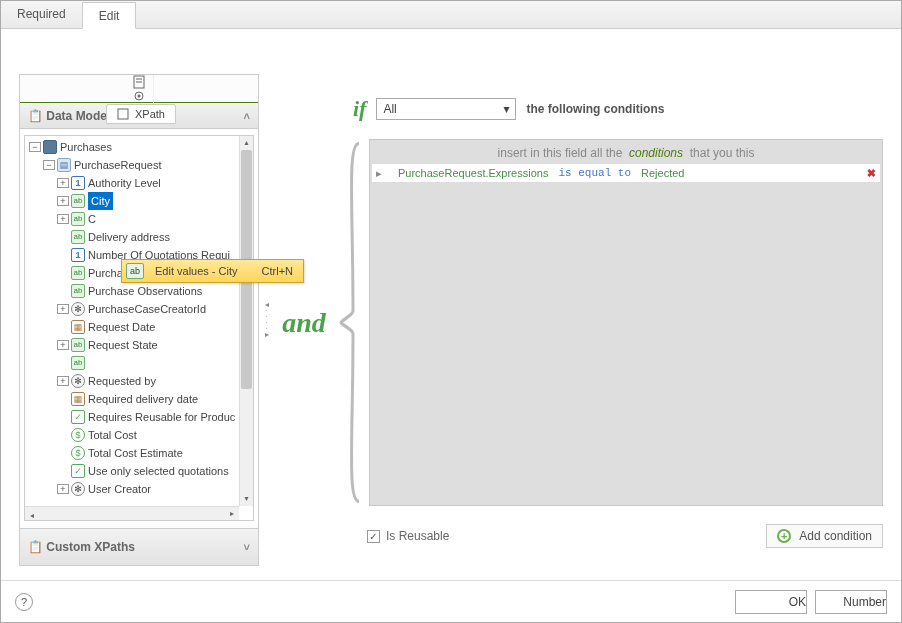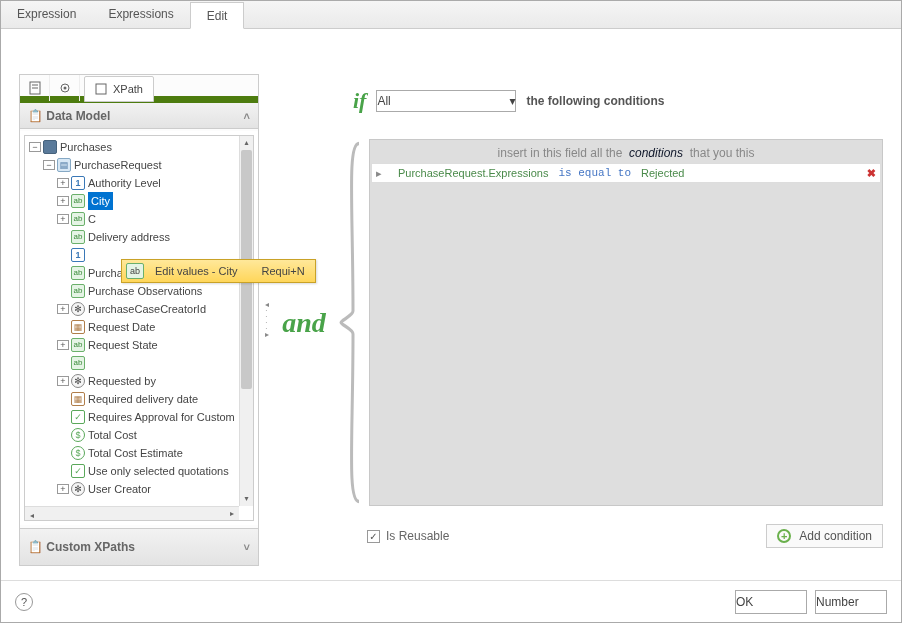--- a/index.html
+++ b/index.html
@@ -6,21 +6,21 @@
   body { margin:0; font-family: "Segoe UI", Tahoma, sans-serif; font-size:12px; color:#444; background:#fff; width:902px; height:623px; }
   .window { width:902px; height:623px; border:1px solid #aaa; position:relative; background:#fff; }
   .titlebar { height:30px; line-height:30px; padding:0 10px; border-bottom:1px solid #ddd; display:flex; justify-content:space-between; align-items:center; }
   .titlebar .wbtns { display:flex; gap:0; }
   .wbtn { width:44px; height:28px; display:flex; align-items:center; justify-content:center; font-family:monospace; font-size:12px; }
   .tabs { display:flex; background:linear-gradient(#f5f5f5,#eaeaea); border-bottom:1px solid #ccc; height:28px; }
   .tab { padding:6px 16px; color:#555; }
   .tab.active { background:#fff; border:1px solid #ccc; border-bottom:1px solid #fff; position:relative; top:1px; }
   .content { position:absolute; top:59px; bottom:42px; left:0; right:0; padding:14px 18px; }
   .left-panel { position:absolute; left:18px; top:14px; width:240px; bottom:14px; border:1px solid #ccc; background:#fcfcfc; }
-  .toolbar-row { height:28px; display:flex; border-bottom:7px solid #4d7c0f; }
+  .toolbar-row { height:28px; display:flex; align-items:center; border-bottom:1px solid #4d7c0f;flex-direction:column; }
   .tbtn { width:30px; height:26px; display:flex; align-items:center; justify-content:center; border-right:1px solid #eee; }
   .xpath-tab { height:26px; padding:3px 10px; border:1px solid #ccc; background:#fff; display:flex; align-items:center; gap:6px; font-size:11px; margin-left:4px; border-radius:2px 2px 0 0; position:relative; top:1px; }
   .panel-header { height:26px; background:linear-gradient(#f2f2f2,#e3e3e3); border-bottom:1px solid #ccc; display:flex; align-items:center; padding:0 8px; font-weight:bold; color:#666; justify-content:space-between; }
   .panel-collapse-icon { color:#888; font-size:11px;}
   .custom-xpaths { position:absolute; bottom:0; left:0; right:0; height:26px; background:linear-gradient(#f2f2f2,#e3e3e3); border-top:1px solid #ccc; display:flex; align-items:center; padding:18px 8px; font-weight:bold; color:#666; justify-content:space-between;}
   .tree-container { position:absolute; top:56px; bottom:40px; left:0; right:0; overflow:hidden; background:#fff; }
   .tree { border:1px solid #ccc; margin:4px; height:calc(100% - 8px); position:relative; overflow:hidden;}
   .tree-inner { position:absolute; top:0; left:0; right:14px; bottom:14px; overflow:hidden; white-space:nowrap; padding:2px 0; }
   .tree-row { height:18px; line-height:18px; display:flex; align-items:center; padding-left:4px; font-size:11px; }
   .tree-row .twisty { width:12px; text-align:center; font-size:9px; color:#555; border:1px solid #999; height:10px; line-height:8px; margin-right:2px; background:#fff;}
@@ -39,55 +39,54 @@
   .sv-btn { height:14px; text-align:center; font-size:8px; line-height:14px; color:#666; background:#f0f0f0; }
   .sv-track { position:absolute; top:14px; bottom:14px; left:0; right:0; }
   .sv-thumb { position:absolute; left:1px; right:1px; top:0; height:70%; background:#c8c8c8; border-radius:2px;}
   .sv-btn.bot { position:absolute; bottom:0; left:0; right:0;}
   .scrollbar-h { position:absolute; left:0; right:14px; bottom:0; height:14px; background:#f0f0f0; border-top:1px solid #ddd;}
   .sh-btn { width:14px; height:14px; text-align:center; font-size:8px; line-height:14px; color:#666; display:inline-block;}
   .context-menu { position:absolute; left:120px; top:199px; background:linear-gradient(#ffe89a,#ffd65a); border:1px solid #c9a227; padding:3px 10px 3px 4px; font-size:11px; display:flex; align-items:center; gap:8px; box-shadow:1px 1px 2px rgba(0,0,0,0.15); z-index:10;}
   .context-menu .ic { background:#e5f4e5; border-color:#6bb06b; width:18px; height:16px;}
   .right-area { position:absolute; left:276px; right:18px; top:14px; bottom:14px; }
   .vsep-dots { position:absolute; left:-12px; top:50%; transform:translateY(-50%); font-size:8px; color:#888; line-height:6px;}
-  .if-row { display:flex; align-items:center; gap:10px; margin-top:14px; margin-left:76px;}
+  .if-row { display:flex; align-items:center; gap:10px; margin-top:22px; margin-left:76px;}
   .if-label { color:#49a349; font-size:22px; font-style:italic; font-family:"Times New Roman", serif; font-weight:bold;}
-  .combo { border:1px solid #aaa; height:22px; width:140px; padding:0 0; display:flex; align-items:center; justify-content:space-between; background:#fff; font-size:12px;}
+  .combo { border:1px solid #aaa; height:22px; width:140px; padding:0 6px; display:flex; align-items:center; justify-content:space-between; background:#fff; font-size:12px;}
   .following { font-size:12px; font-weight:bold; color:#555;}
   .and-block { position:absolute; left:0; top:65px; bottom:60px; right:0; display:flex; }
   .and-label { color:#49a349; font-size:28px; font-style:italic; font-family:"Times New Roman", serif; font-weight:bold; align-self:center; width:60px; text-align:center; position:relative; left:-3px;}
   .brace { width:28px; position:relative; align-self:stretch; margin-right:4px;}
   .brace svg { width:100%; height:100%; }
   .cond-box { flex:1; border:1px solid #c8c8c8; background:#dedede; position:relative; }
   .cond-hint { text-align:center; color:#888; font-size:12px; padding-top:6px; padding-bottom:3px;}
-  .cond-hint i { color:#0f172a; font-style:italic;}
+  .cond-hint i { color:#4d7c0f; font-style:italic;}
   .cond-row { background:#fff; border:1px solid #ddd; margin:0 1px; height:20px; display:flex; align-items:center; font-size:11px; padding:0 4px; gap:10px;}
   .arrow-cell { color:#888; width:12px;}
   .field { color:#4a8a4a;}
   .op { color:#4576c4;font-family:Liberation Mono, monospace;}
   .val { color:#4a8a4a;}
   .del { color:#cc3333; margin-left:auto; font-weight:bold; font-size:11px;}
   .bottom-row { position:absolute; bottom:18px; left:90px; right:0; display:flex; align-items:center; justify-content:space-between;}
   .reusable { display:flex; align-items:center; gap:6px; color:#666; font-size:12px;}
   .chk { width:13px; height:13px; border:1px solid #999; display:inline-flex; align-items:center; justify-content:center; font-size:10px; color:#555;}
   .add-cond { border:1px solid #ccc; padding:4px 10px; background:#fafafa; display:flex; align-items:center; gap:8px; font-size:12px; color:#555;}
   .plus-circ { width:14px; height:14px; border:2px solid #6ab04c; border-radius:50%; display:inline-flex; align-items:center; justify-content:center; color:#6ab04c; font-weight:bold; font-size:11px; line-height:1;}
   .footer { position:absolute; bottom:0; left:0; right:0; height:42px; border-top:1px solid #ddd; display:flex; align-items:center; justify-content:space-between; padding:0 14px;}
   .help { width:18px; height:18px; border:1px solid #999; border-radius:50%; display:flex; align-items:center; justify-content:center; font-size:11px; color:#555;}
   .btns { display:flex; gap:8px;}
-  .btn { border:1px solid #aaa; padding:4px 0; width:72px; text-align:left; background:#fff; font-size:12px;}
+  .btn { border:1px solid #aaa; padding:4px 0; width:72px; text-align:right; background:#fff; font-size:12px;}
 </style>
 </head>
 <body>
 
 <div class="window">
 
   <div class="tabs">
-    <div class="tab">Expression</div>
-    <div class="tab">Expressions</div>
+    <div class="tab">Required</div>
     <div class="tab active">Edit</div>
   </div>
 
   <div class="content">
 
     <div class="left-panel">
       <div class="toolbar-row">
         <div class="tbtn">
             <svg width="14" height="14">
               <rect x="2" y="1" width="10" height="12" fill="none" stroke="#666"></rect>
@@ -146,20 +145,21 @@
                 <span>C</span>
               </div>
             <div class="tree-row">
                 <span class="sp" style="width:42px"></span>
                 <span class="ic txt">ab</span>
                 <span>Delivery address</span>
               </div>
             <div class="tree-row">
                 <span class="sp" style="width:42px"></span>
                 <span class="ic num">1</span>
+                <span>Number Of Quotations Requi</span>
               </div>
             <div class="tree-row">
                 <span class="sp" style="width:42px"></span>
                 <span class="ic txt">ab</span>
                 <span>Purchase justification</span>
               </div>
             <div class="tree-row">
                 <span class="sp" style="width:42px"></span>
                 <span class="ic txt">ab</span>
                 <span>Purchase Observations</span>
@@ -192,21 +192,21 @@
                 <span>Requested by</span>
               </div>
             <div class="tree-row">
                 <span class="sp" style="width:42px"></span>
                 <span class="ic date">▦</span>
                 <span>Required delivery date</span>
               </div>
             <div class="tree-row">
                 <span class="sp" style="width:42px"></span>
                 <span class="ic bool">✓</span>
-                <span>Requires Approval for Custom</span>
+                <span>Requires Reusable for Produc</span>
               </div>
             <div class="tree-row">
                 <span class="sp" style="width:42px"></span>
                 <span class="ic money">$</span>
                 <span>Total Cost</span>
               </div>
             <div class="tree-row">
                 <span class="sp" style="width:42px"></span>
                 <span class="ic money">$</span>
                 <span>Total Cost Estimate</span>
@@ -239,21 +239,21 @@
 
       <div class="custom-xpaths">
         <span>📋 <span>Custom XPaths</span></span>
         <span class="panel-collapse-icon">˅</span>
       </div>
     </div>
 
     <div class="context-menu">
       <span class="ic">ab</span>
       <span>Edit values - City</span>
-      <span style="margin-left:16px">Requi+N</span>
+      <span style="margin-left:16px">Ctrl+N</span>
     </div>
 
     <div class="right-area">
       <div class="vsep-dots">◂<br>∙<br>∙<br>∙<br>∙<br>▸</div>
 
       <div class="if-row">
         <span class="if-label">if</span>
         <div class="combo">
           <span>All</span>
           <span>▾</span>

